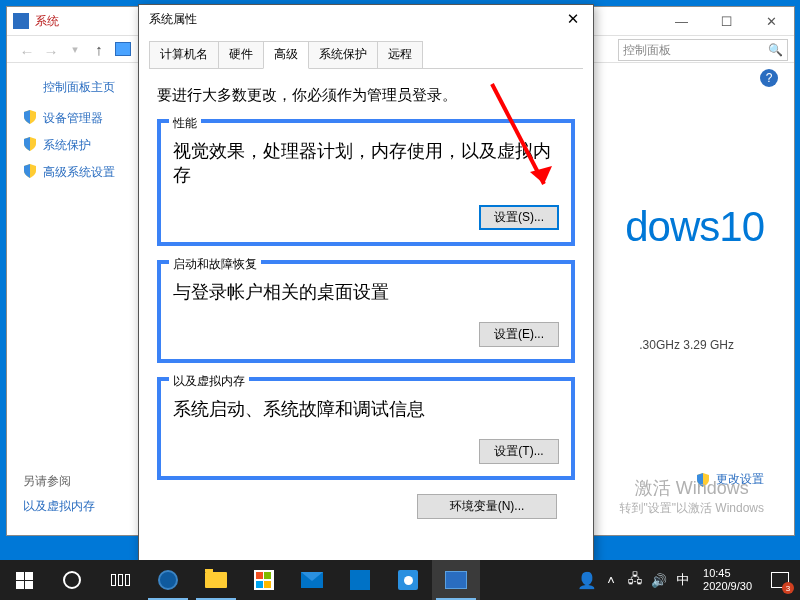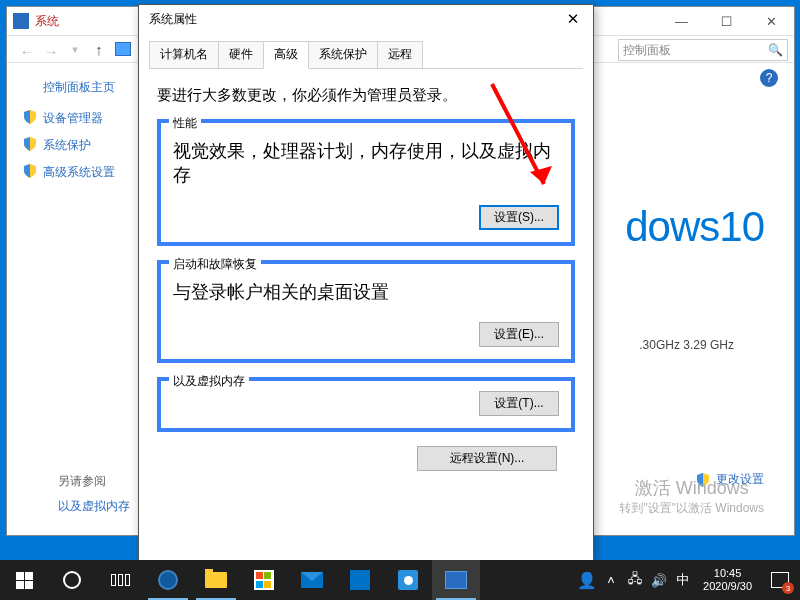--- a/index.html
+++ b/index.html
@@ -17,21 +17,21 @@
 .uparrow { color:#555; }
 .monitor-icon { width:16px; height:14px; background:#4aa3ff; border:1px solid #2a6dc0; margin:0 4px; }
 .addr-search { position:absolute; right:6px; top:3px; width:170px; height:22px; border:1px solid #ccc; font-size:12px; padding:0 4px; display:flex; align-items:center; color:#888; }
 .addr-search span:first-child { flex:1; }
 .bg-body { display:flex; height:calc(100% - 56px); position:relative; }
 .sidebar { width:150px; padding:16px 0 0 16px; }
 .sidebar .home { font-size:12px; color:#2a6dc0; margin-bottom:14px;margin-left:20px; }
 .sidebar .item { font-size:12px; color:#2a6dc0; margin-bottom:10px; display:flex; }
 .shield { width:14px; height:14px; margin-right:6px; display:inline-block; position:relative; }
 .shield svg { width:14px; height:14px; }
-.seealso { position:absolute; left:16px; bottom:20px; font-size:12px;margin-left:35px; }
+.seealso { position:absolute; left:16px; bottom:20px; font-size:12px; }
 .seealso .hdr { color:#666; margin-bottom:8px; }
 .seealso .lnk { color:#2a6dc0; }
 .bg-main { flex:1; padding:20px; position:relative; }
 .winlogo { position:absolute; right:30px; top:140px; font-size:42px; color:#0078d7; font-weight:300; letter-spacing:-1px; }
 .cpuinfo { position:absolute; right:60px; top:275px; font-size:12px; color:#444; }
 .changeset { position:absolute; right:30px; top:408px; font-size:12px; color:#2a6dc0; display:flex; align-items:center; }
 .help-icon { position:absolute; right:16px; top:6px; width:18px; height:18px; border-radius:50%; background:#2a6dc0; color:#fff; font-size:12px; display:flex; align-items:center; justify-content:center; }
 .watermark { position:absolute; right:30px; bottom:18px; text-align:center; color:#b0b0b0; }
 .watermark .l1 { font-size:18px; }
 .watermark .l2 { font-size:12px; }
@@ -74,21 +74,21 @@
 .app-store i { width:7px; height:7px; }
 .app-mail { width:22px; height:16px; background:#0072c6; position:relative; }
 .app-mail::after { content:""; position:absolute; left:0; top:0; border-left:11px solid transparent; border-right:11px solid transparent; border-top:9px solid #2a90e0; }
 .app-cal { width:20px; height:20px; background:#0072c6; }
 .app-people { width:20px; height:20px; background:#2a90e0; border-radius:2px; display:flex; align-items:center; justify-content:center; }
 .app-people::after { content:""; width:9px; height:9px; background:#fff; border-radius:50%; }
 .app-sys { width:22px; height:18px; background:#2a6dc0; border:1px solid #5aa0e0; }
 .tray { margin-left:auto; display:flex; align-items:center; height:40px; }
 .tray .ic { width:24px; color:#fff; font-size:13px; text-align:center; }
 .tray .ic.person { font-size:16px; }
-.clock { color:#fff; font-size:11px; text-align:center; line-height:13px; padding:0 8px; }
+.clock { color:#fff; font-size:11px; line-height:13px; padding:0 8px; }
 .notif { width:40px; height:40px; display:flex; align-items:center; justify-content:center; position:relative; }
 .notif .box { width:18px; height:16px; border:1.5px solid #fff; }
 .notif .badge { position:absolute; right:6px; bottom:6px; width:12px; height:12px; border-radius:50%; background:#d04020; color:#fff; font-size:8px; display:flex; align-items:center; justify-content:center; }
 </style>
 </head>
 <body>
 
 <div class="bg-window">
   <div class="bg-titlebar">
     <span class="icon-sm"></span>
@@ -180,24 +180,25 @@
     </div>
 
     <div class="group">
       <div class="legend">启动和故障恢复</div>
       <div class="desc">与登录帐户相关的桌面设置</div>
       <div class="btnrow"><button class="wbtn">设置(E)...</button></div>
     </div>
 
     <div class="group">
       <div class="legend">以及虚拟内存</div>
+      <div class="desc">系统启动、系统故障和调试信息</div>
       <div class="btnrow"><button class="wbtn">设置(T)...</button></div>
     </div>
 
-    <div class="envrow"><button class="wbtn">远程设置(N)...</button></div>
+    <div class="envrow"><button class="wbtn">环境变量(N)...</button></div>
   </div>
 </div>
 
 <svg class="arrow" viewBox="0 0 110 140">
   <line x1="20" y1="10" x2="72" y2="110" stroke="#ff0000" stroke-width="4"></line>
   <polygon points="72,110 80,92 58,98" fill="#ff0000"></polygon>
 </svg>
 
 <div class="taskbar">
   <div class="tbtn winstart">

